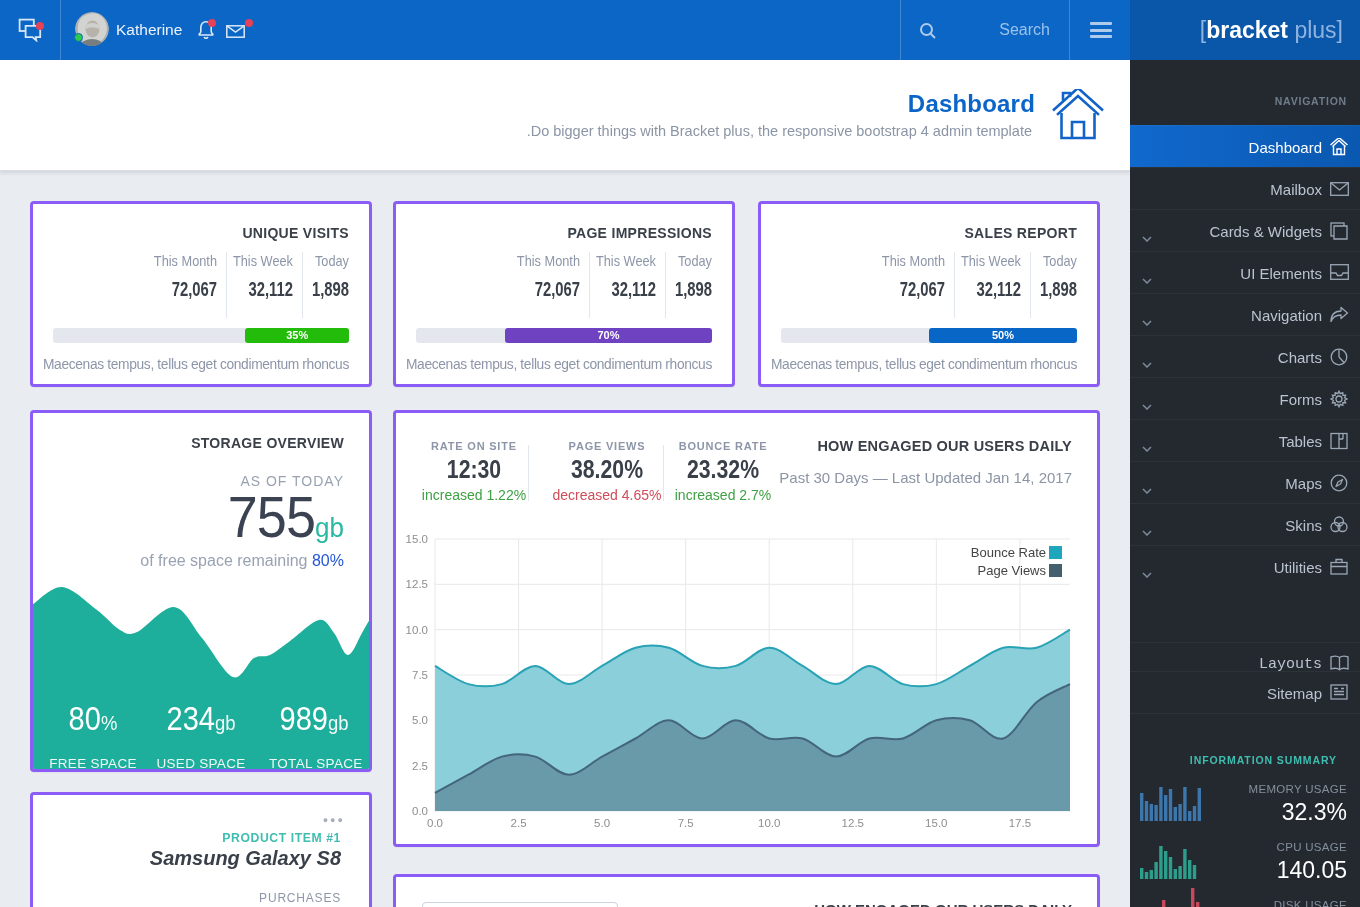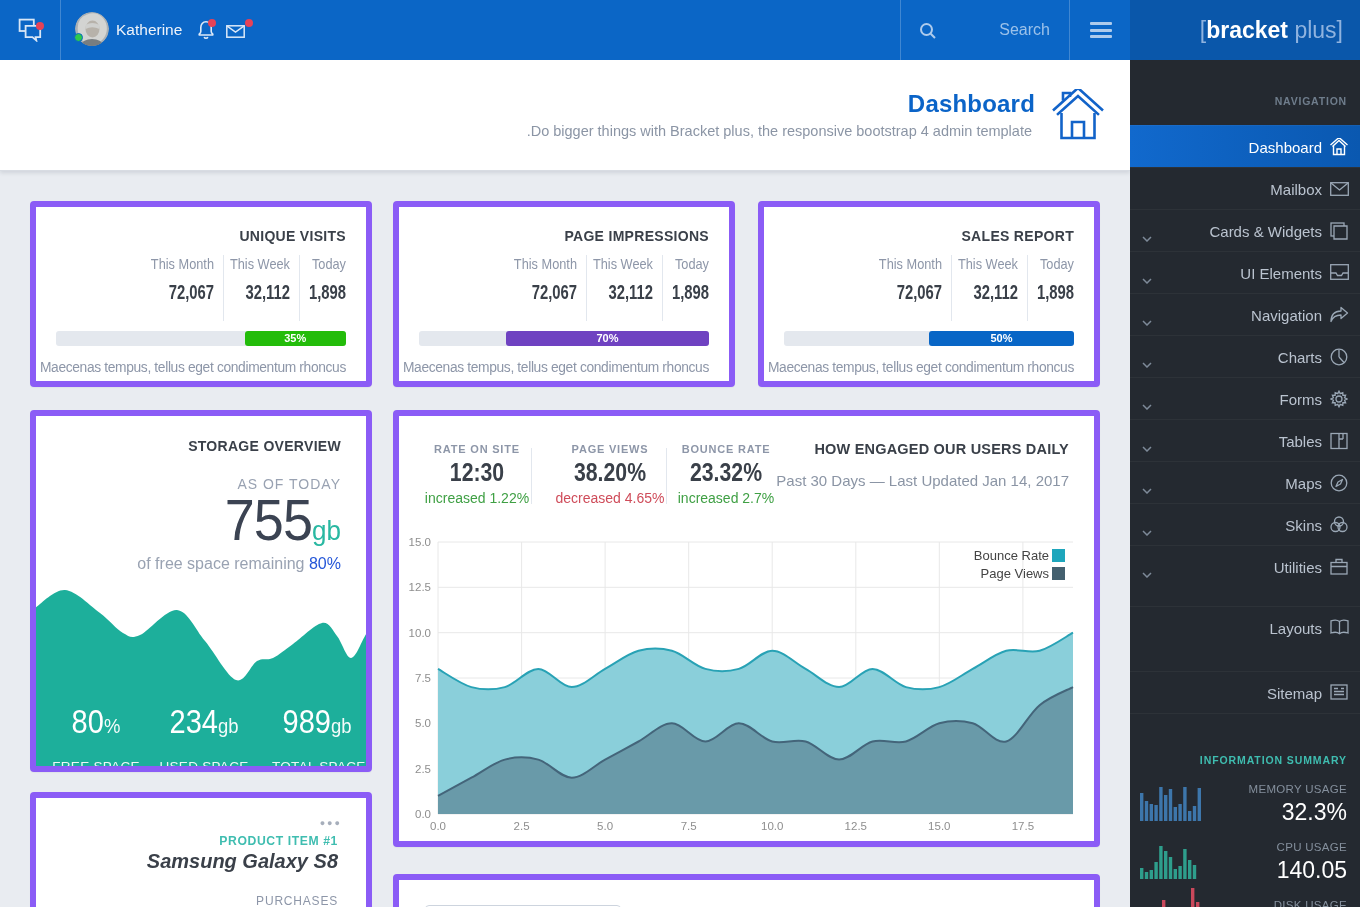--- a/index.html
+++ b/index.html
@@ -27,32 +27,32 @@
 
 
 #sidebar { position:absolute; right:0; top:60px; width:230px; height:847px; background:#242930; }
 #navlabel { position:absolute; right:13px; top:95px; font-size:10.5px; font-weight:bold; letter-spacing:0.8px; color:#6f7d8c; }
 .mitem { position:absolute; right:0; width:230px; height:42px; border-top:1px solid rgba(255,255,255,0.045); }
 .mitem .txt { position:absolute; right:38px; top:13px; font-size:15px; color:#bac3cf; }
 .mitem .mico { position:absolute; right:12px; top:12px; width:18px; height:18px; }
 .mitem .chev { position:absolute; left:12px; top:18px; }
 .mitem.active { background:linear-gradient(90deg,#1169cd,#0a58b0); border-top:1px solid rgba(255,255,255,0.045); }
 .mitem.active .txt { color:#ffffff; }
-#infolabel { position:absolute; right:13px; top:754px; font-size:10.5px; font-weight:bold; letter-spacing:0.9px; color:#3fbdb0; }
+#infolabel { position:absolute; right:23px; top:754px; font-size:10.5px; font-weight:bold; letter-spacing:0.9px; color:#3fbdb0; }
 .ilabel { position:absolute; right:13px; font-size:11.5px; letter-spacing:0.3px; color:#848f9c; }
 .ivalue { position:absolute; right:13px; font-size:23px; color:#ffffff; }
 .ibars { position:absolute; right:158px; }
 
 
 #whiteband { position:absolute; left:0; top:60px; width:1130px; height:111px; background:#ffffff; border-bottom:1px solid #d8dce3; box-shadow:0 2px 4px rgba(28,39,60,0.12); }
 #pagetitle { position:absolute; right:325px; top:90px; font-size:24px; font-weight:bold; color:#0b64c8; letter-spacing:0.2px; }
 #pagesub { position:absolute; right:328px; top:123px; font-size:14.5px; color:#8b95a5; }
 #housebig { position:absolute; right:255px; top:89px; }
 
-.card { position:absolute; background:#ffffff; border:6px solid #8b5cf6; border-radius:4px; box-shadow:0 1px 1px rgba(28,39,60,0.04); }
+.card { position:absolute; background:#ffffff; border:3px solid #8b5cf6; border-radius:4px; box-shadow:0 1px 1px rgba(28,39,60,0.04); }
 
 
 .scard { width:342px; height:186px; top:201px; }
 .scard .ctitle { position:absolute; right:20px; top:21px; font-size:14px; font-weight:bold; color:#3a4049; letter-spacing:0.3px; }
 .scard .col { position:absolute; top:49px; width:90px; text-align:right; white-space:nowrap; }
 .scard .col .lab { font-size:14.5px; color:#8d96a8; transform:scaleX(0.88); transform-origin:100% 50%; }
 .scard .col .val { font-size:19.5px; color:#3a4049; margin-top:9px; font-weight:bold; letter-spacing:0px; transform:scaleX(0.76); transform-origin:100% 50%; }
 .scard .vsep { position:absolute; top:48px; width:1px; height:66px; background:#e2e7ee; }
 .scard .pbar { position:absolute; left:20px; right:20px; top:124px; height:15px; background:#e4e8ee; border-radius:3px; }
 .scard .pfill { position:absolute; right:0; top:0; height:15px; border-radius:3px; color:#fff; font-size:11px; font-weight:bold; text-align:center; line-height:15px; }
@@ -295,21 +295,21 @@
           <path d="M1 1 L5 5 L9 1" fill="none" stroke="#7e8a99" stroke-width="1.5"></path>
         </svg></div>
     <div class="txt">Utilities</div>
     <div class="mico"><svg width="18" height="17" viewBox="0 0 18 17">
           <g fill="none" stroke="#9aa7b5" stroke-width="1.3">
             <rect x="1" y="4.5" width="16" height="11.5"></rect>
             <path d="M6 4.5 L6 1.5 L12 1.5 L12 4.5 M1 8.5 L17 8.5"></path>
           </g>
         </svg></div>
   </div>
-  <div class="mitem" style="top:606px;">
+  <div class="mitem" style="top:642px;font-family:Liberation Mono, monospace;">
     <div class="txt">Layouts</div>
     <div class="mico"><svg width="19" height="16" viewBox="0 0 19 16">
           <g fill="none" stroke="#9aa7b5" stroke-width="1.3">
             <path d="M9.5 2.5 C7.5 0.8 4 0.8 1 1.8 L1 14 C4 13 7.5 13 9.5 14.7 C11.5 13 15 13 18 14 L18 1.8 C15 0.8 11.5 0.8 9.5 2.5 Z"></path>
             <path d="M9.5 2.5 L9.5 14.7"></path>
           </g>
         </svg></div>
   </div>
   <div class="mitem" style="top:671px;">
     <div class="txt">Sitemap</div>

